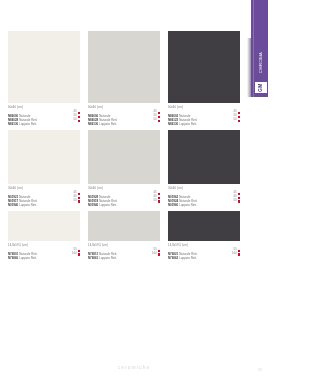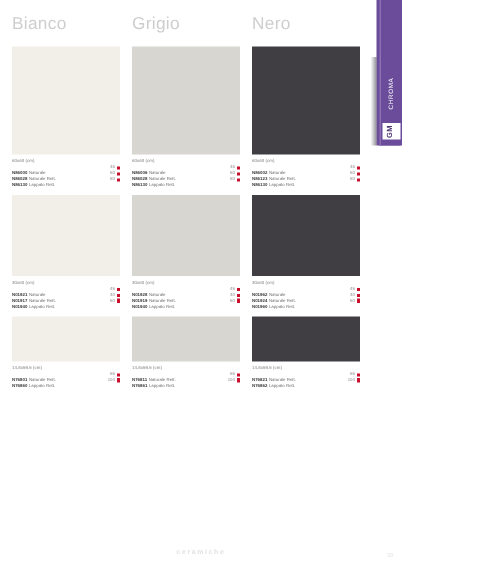--- a/index.html
+++ b/index.html
@@ -211,25 +211,20 @@
 <div id="page">
 
   <div class="side-tab">
     <div class="side-tab-inner">
       <div class="side-tab-label">CHROMA</div>
       <div class="side-badge">GM</div>
     </div>
   </div>
   <div class="side-tab-shadow"></div>
 
-  <div class="headings">
-    <div class="heading c0">Bianco</div>
-    <div class="heading c1">Grigio</div>
-    <div class="heading c2">Nero</div>
-  </div>
 
   <div class="grid" id="grid">
       <div class="row" style="position: absolute; top: 0px;">
         <div class="cell c0">
           <div class="swatch tall" style="background: rgb(242, 239, 233);"></div>
           <div class="caption">
             <div class="cap-title">60x60 (cm)</div>
             <div class="cap-row"><span class="cap-code">N86000</span><span class="cap-desc">Naturale</span><span class="cap-meta"><span class="cap-num">45</span><span class="cap-dot" style="background: rgb(200, 16, 46);"></span></span></div>
             <div class="cap-row"><span class="cap-code">N86028</span><span class="cap-desc">Naturale Rett.</span><span class="cap-meta"><span class="cap-num">50</span><span class="cap-dot" style="background: rgb(200, 16, 46);"></span></span></div>
             <div class="cap-row"><span class="cap-code">N86130</span><span class="cap-desc">Lappato Rett.</span><span class="cap-meta"><span class="cap-num">50</span><span class="cap-dot" style="background: rgb(200, 16, 46);"></span></span></div>

